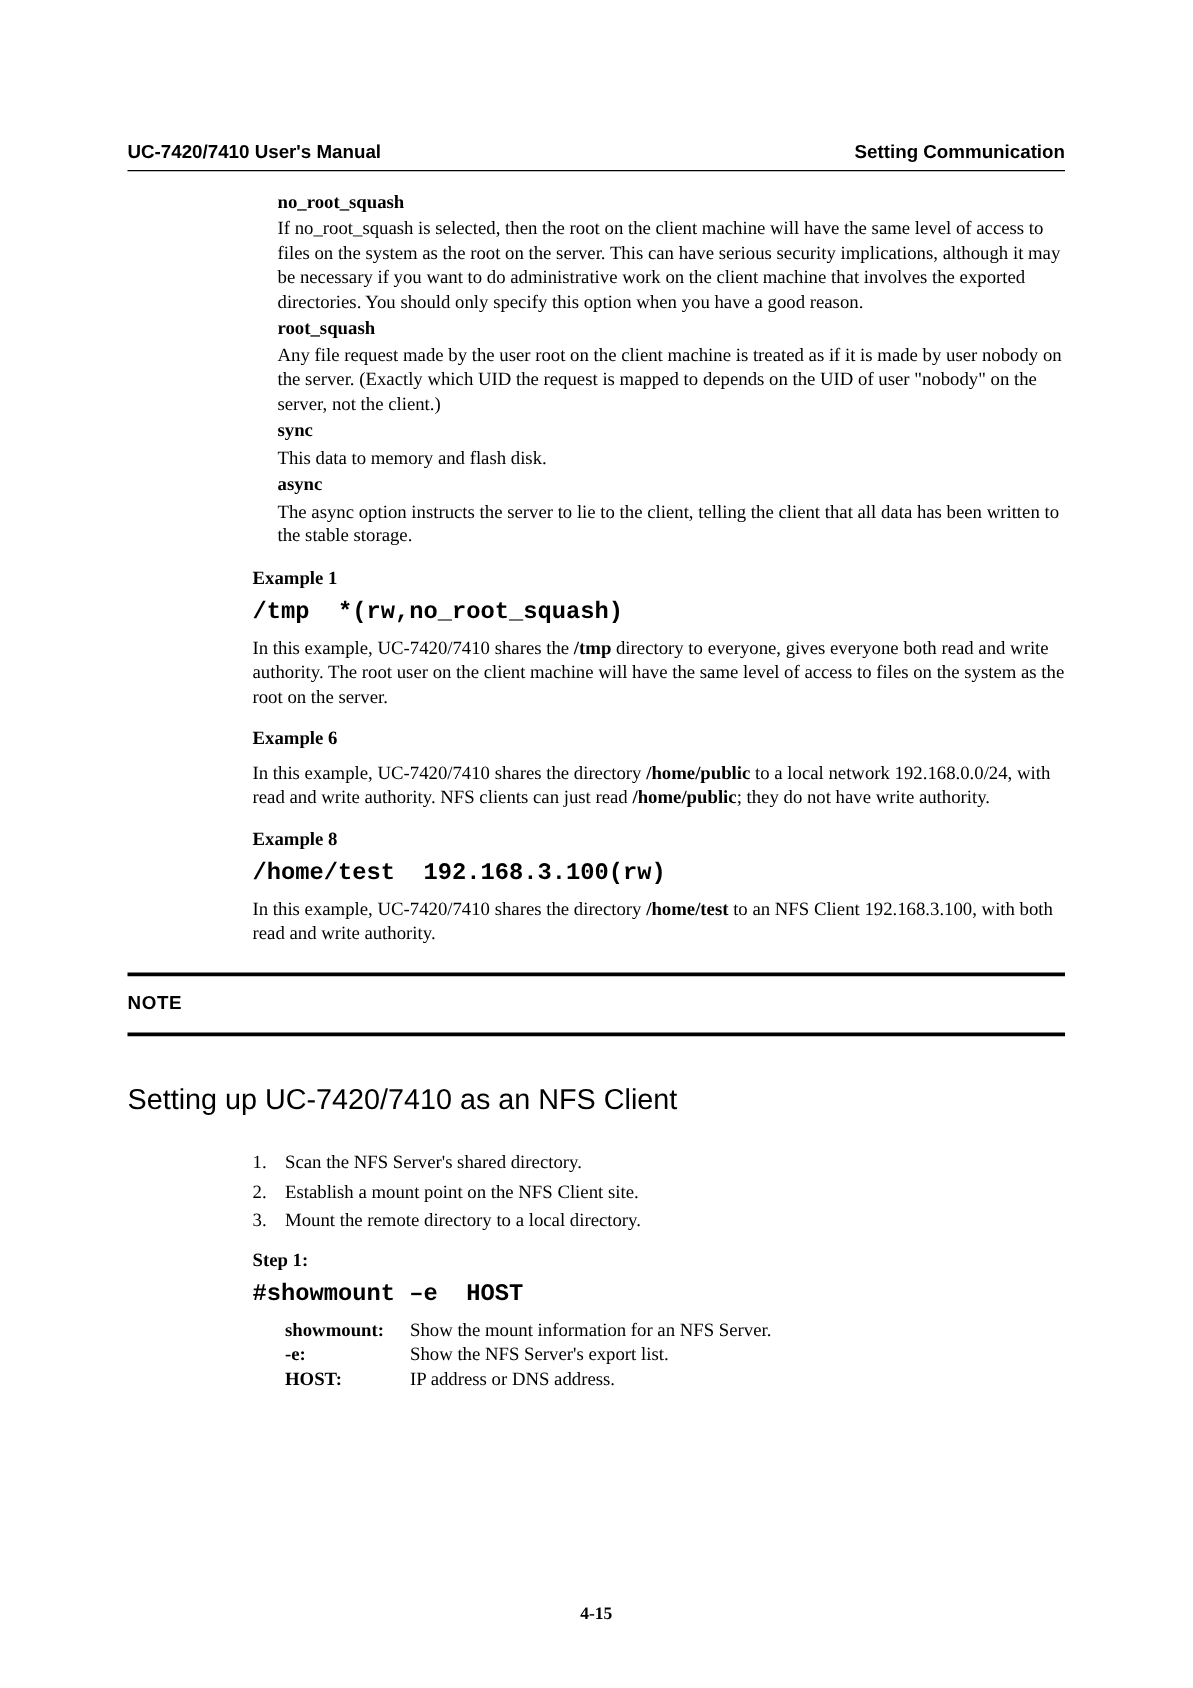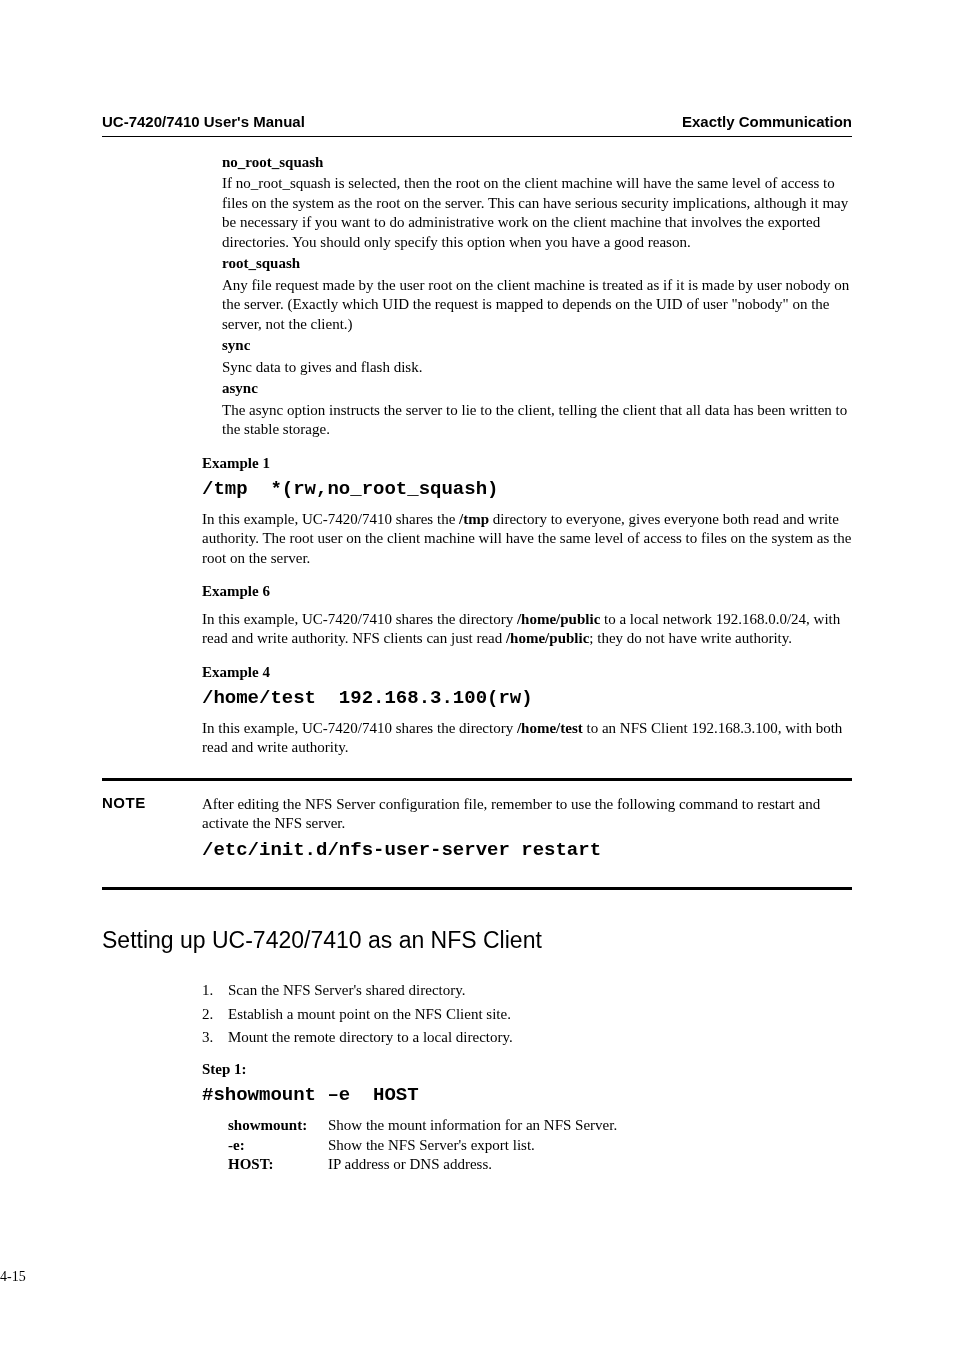--- a/index.html
+++ b/index.html
@@ -58,21 +58,21 @@
   }
   .inline-bold {
     font-weight: bold;
   }
   .note-bar-top {
     border-top: 3px solid #000;
     margin-top: 20px;
   }
   .note-bar-bottom {
     border-bottom: 3px solid #000;
-    padding-bottom: 24px;
+    padding-bottom: 14px;
   }
   .note-row {
     display: flex;
     align-items: flex-start;
     padding-top: 12px;
   }
   .note-label {
     width: 100px;
     font-family: Arial, Helvetica, sans-serif;
     font-weight: 900;
@@ -109,79 +109,75 @@
   .def-row {
     display: flex;
   }
   .def-term {
     width: 100px;
     font-weight: bold;
     flex-shrink: 0;
   }
   .footer-page {
     position: absolute;
-    bottom: 64px;
+    bottom: 49px;
     width: 100%;
     left: 0;
-    text-align: left;
-    font-weight: normal;
+    text-align: center;
+    font-weight: bold;
     font-size: 14px;
   }
 </style>
 </head>
 <body>
 
 <div class="page">
 
   <div class="header-row">
     <span>UC-7420/7410 User's Manual</span>
-    <span>Exactly Communication</span>
+    <span>Setting Communication</span>
   </div>
 
   <div class="body-block">
 
     <div class="opt-indent">
       <div class="opt-title">no_root_squash</div>
       <div class="para">If no_root_squash is selected, then the root on the client machine will have the same level of access to files on the system as the root on the server. This can have serious security implications, although it may be necessary if you want to do administrative work on the client machine that involves the exported directories. You should only specify this option when you have a good reason.</div>
 
       <div class="opt-title">root_squash</div>
       <div class="para">Any file request made by the user root on the client machine is treated as if it is made by user nobody on the server. (Exactly which UID the request is mapped to depends on the UID of user "nobody" on the server, not the client.)</div>
 
       <div class="opt-title">sync</div>
-      <div class="para">Sync data to gives and flash disk.</div>
+      <div class="para">This data to memory and flash disk.</div>
 
       <div class="opt-title">async</div>
       <div class="para">The async option instructs the server to lie to the client, telling the client that all data has been written to the stable storage.</div>
     </div>
 
     <div class="example-title">Example 1</div>
     <div class="mono">/tmp  *(rw,no_root_squash)</div>
     <div class="body-para">
       <span>In this example, UC-7420/7410 shares the </span><span class="inline-bold">/tmp</span><span> directory to everyone, gives everyone both read and write authority. The root user on the client machine will have the same level of access to files on the system as the root on the server.</span>
     </div>
 
     <div class="example-title">Example 6</div>
     <div class="body-para">
       <span>In this example, UC-7420/7410 shares the directory </span><span class="inline-bold">/home/public</span><span> to a local network 192.168.0.0/24, with read and write authority. NFS clients can just read </span><span class="inline-bold">/home/public</span><span>; they do not have write authority.</span>
     </div>
 
-    <div class="example-title">Example 4</div>
+    <div class="example-title">Example 8</div>
     <div class="mono">/home/test  192.168.3.100(rw)</div>
     <div class="body-para">
       <span>In this example, UC-7420/7410 shares the directory </span><span class="inline-bold">/home/test</span><span> to an NFS Client 192.168.3.100, with both read and write authority.</span>
     </div>
   </div>
 
   <div class="note-bar-top note-bar-bottom">
     <div class="note-row">
       <div class="note-label">NOTE</div>
-      <div class="note-body">
-        <div class="para">After editing the NFS Server configuration file, remember to use the following command to restart and activate the NFS server.</div>
-        <div class="mono" style="margin-top:4px;">/etc/init.d/nfs-user-server restart</div>
-      </div>
     </div>
   </div>
 
   <div class="h2">Setting up UC-7420/7410 as an NFS Client</div>
 
   <div class="body-block">
 
     <div style="margin-top:10px;">
       <div class="ol-row">
           <div class="ol-num">1.</div>

